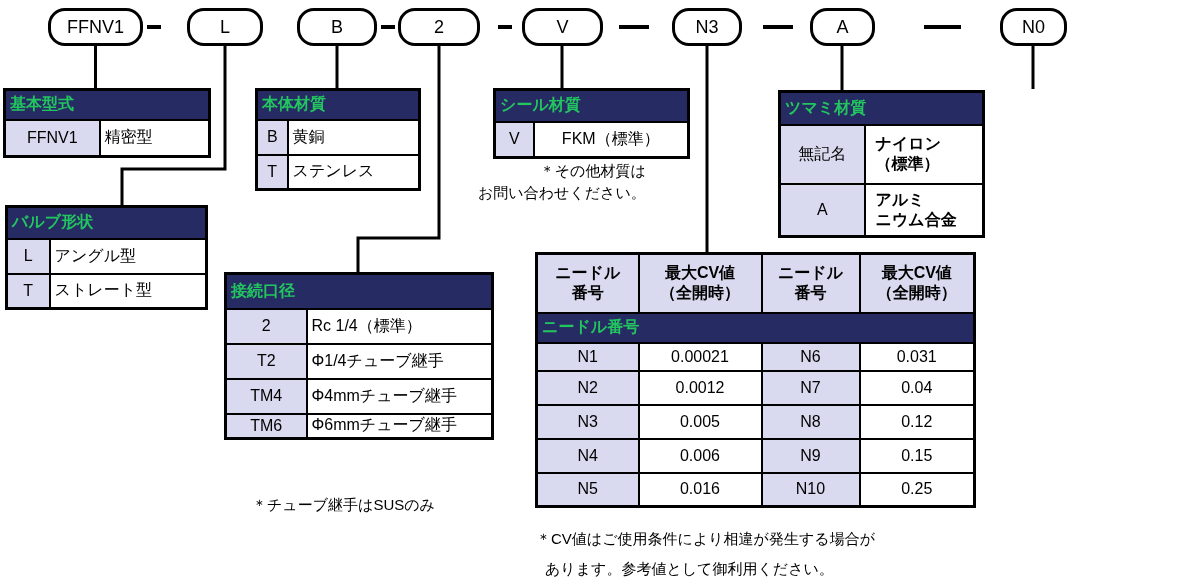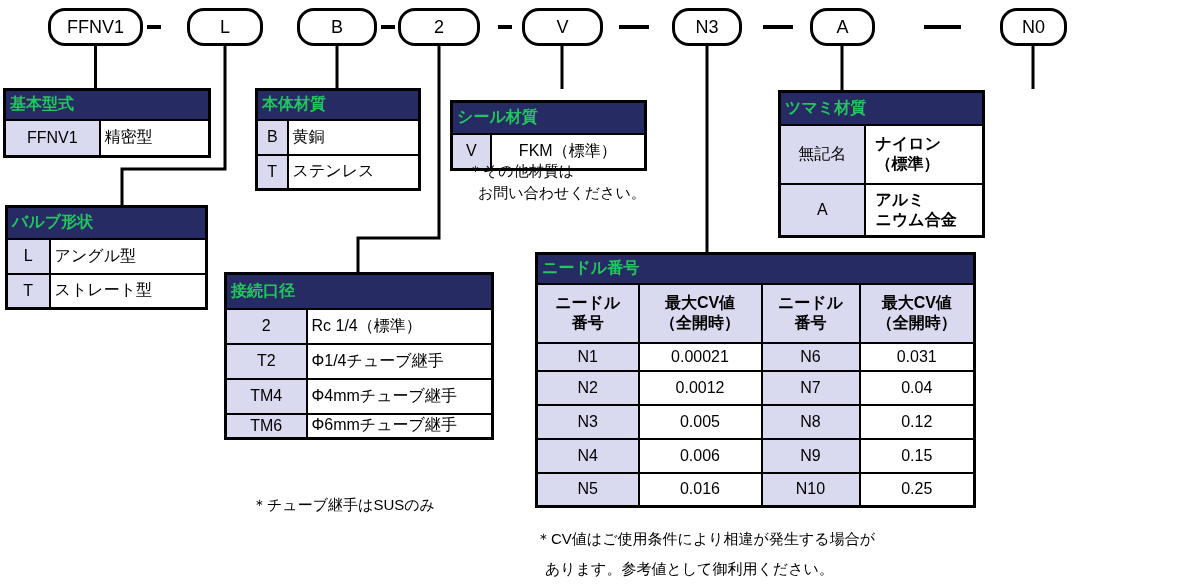--- a/index.html
+++ b/index.html
@@ -127,36 +127,36 @@
       <td class="key">L</td>
       <td class="val">アングル型</td>
     </tr>
     <tr style="height:35px">
       <td class="key">T</td>
       <td class="val">ストレート型</td>
     </tr>
   </tbody>
     </table>
 
-  <table class="tbl" style="left:450px;top:88px;width:194px;margin-top:12px;">
+  <table class="tbl" style="left:493px;top:88px;width:194px;">
     <colgroup>
         <col style="width:39px">
         <col style="width:155px">
       </colgroup>
     <tbody>
         <tr style="height:32px">
           <td class="hdr" colspan="2">シール材質</td>
         </tr>
     <tr style="height:36px">
       <td class="key">V</td>
       <td class="ctr">FKM（標準）</td>
     </tr>
   </tbody>
     </table>
-  <div class="note" style="left:468px;top:160px;">
+  <div class="note" style="left:468px;top:160px;text-align:right;">
     <span>＊その他材質は</span>
     <span class="l2" style="padding-left:10px;">お問い合わせください。</span>
   </div>
 
   <table class="tbl" style="left:778px;top:90px;width:204px;">
     <colgroup>
         <col style="width:85px">
         <col style="width:119px">
       </colgroup>
     <tbody>
@@ -209,33 +209,33 @@
   </div>
 
   <table class="tbl" style="left:535px;top:252px;width:438px;">
     <colgroup>
         <col style="width:102px">
         <col style="width:123px">
         <col style="width:98px">
         <col style="width:115px">
       </colgroup>
     <tbody>
-        <tr style="height:30px">
-          <td class="hdr" colspan="4">ニードル番号</td>
-        </tr>
-    <tr style="height:59px">
+        <tr style="height:59px">
       <td class="key pre bold">ニードル
 番号</td>
       <td class="key pre bold">最大CV値
 （全開時）</td>
       <td class="key pre bold">ニードル
 番号</td>
       <td class="key pre bold">最大CV値
 （全開時）</td>
     </tr>
+    <tr style="height:30px">
+          <td class="hdr" colspan="4">ニードル番号</td>
+        </tr>
     <tr style="height:28px">
       <td class="key">N1</td>
       <td class="ctr">0.00021</td>
       <td class="key">N6</td>
       <td class="ctr">0.031</td>
     </tr>
     <tr style="height:34px">
       <td class="key">N2</td>
       <td class="ctr">0.0012</td>
       <td class="key">N7</td>

